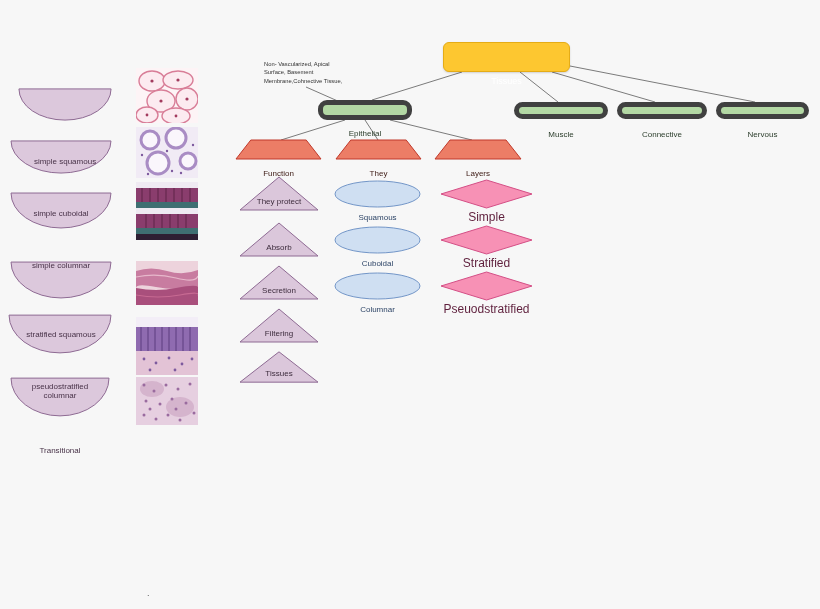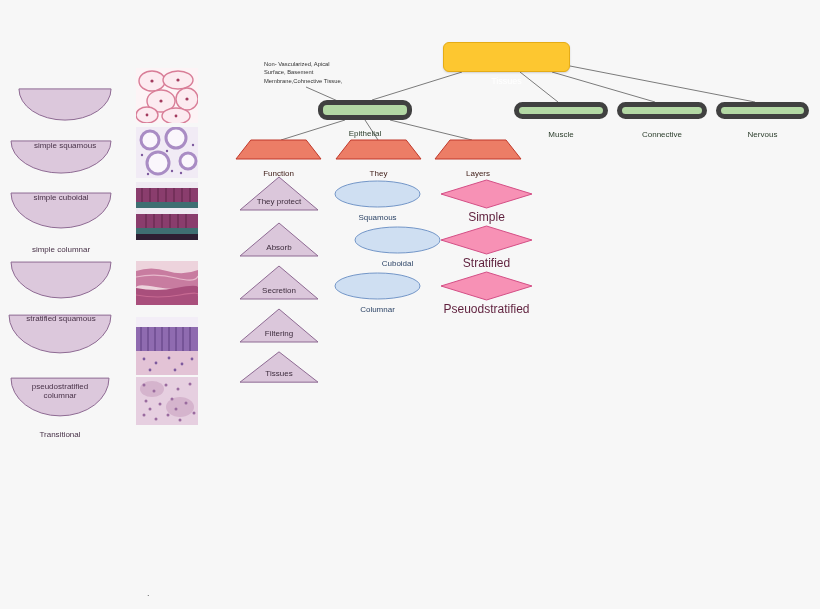--- a/index.html
+++ b/index.html
@@ -28,21 +28,21 @@
   }
   
   .trapezoid-node{color:#42201a;}
   
   .triangle-node{color:#3d2c3d;align-items:flex-end;padding-bottom:6px;}
   
   .ellipse-node{color:#2f4668;}
   
   .diamond-node{color:#5e1f3c;font-size:12px;}
   
-  .semicircle-node{color:#483248;align-items:flex-start;padding-top:5px;}
+  .semicircle-node{color:#483248;align-items:flex-start;padding-top:21px;}
   .semicircle-node .label{max-width:74px;}
   .annotation{
     position:absolute;left:264px;top:60px;width:86px;
     font-size:5.8px;color:#333;line-height:1.45;white-space:pre-line;
   }
   .stray-period{position:absolute;left:147px;top:588px;font-size:9px;color:#555;}
   .micrograph{position:absolute;left:136px;width:62px;overflow:hidden;}
 </style>
 </head>
 <body>
@@ -133,21 +133,21 @@
     </svg>
     <span class="label">Tissues</span>
   </div>
 
   <div class="node ellipse-node" style="left:334px;top:180px;width:87px;height:28px">
     <svg class="shape" viewBox="0 0 87 28" preserveAspectRatio="none">
       <ellipse cx="43.5" cy="14" rx="42.5" ry="13" fill="#cfdff2" stroke="#7396c8" vector-effect="non-scaling-stroke"></ellipse>
     </svg>
     <span class="label">Squamous</span>
   </div>
-  <div class="node ellipse-node" style="left:354px;top:226px;width:87px;height:28px">
+  <div class="node ellipse-node" style="left:334px;top:226px;width:87px;height:28px">
     <svg class="shape" viewBox="0 0 87 28" preserveAspectRatio="none">
       <ellipse cx="43.5" cy="14" rx="42.5" ry="13" fill="#cfdff2" stroke="#7396c8" vector-effect="non-scaling-stroke"></ellipse>
     </svg>
     <span class="label">Cuboidal</span>
   </div>
   <div class="node ellipse-node" style="left:334px;top:272px;width:87px;height:28px">
     <svg class="shape" viewBox="0 0 87 28" preserveAspectRatio="none">
       <ellipse cx="43.5" cy="14" rx="42.5" ry="13" fill="#cfdff2" stroke="#7396c8" vector-effect="non-scaling-stroke"></ellipse>
     </svg>
     <span class="label">Columnar</span>

